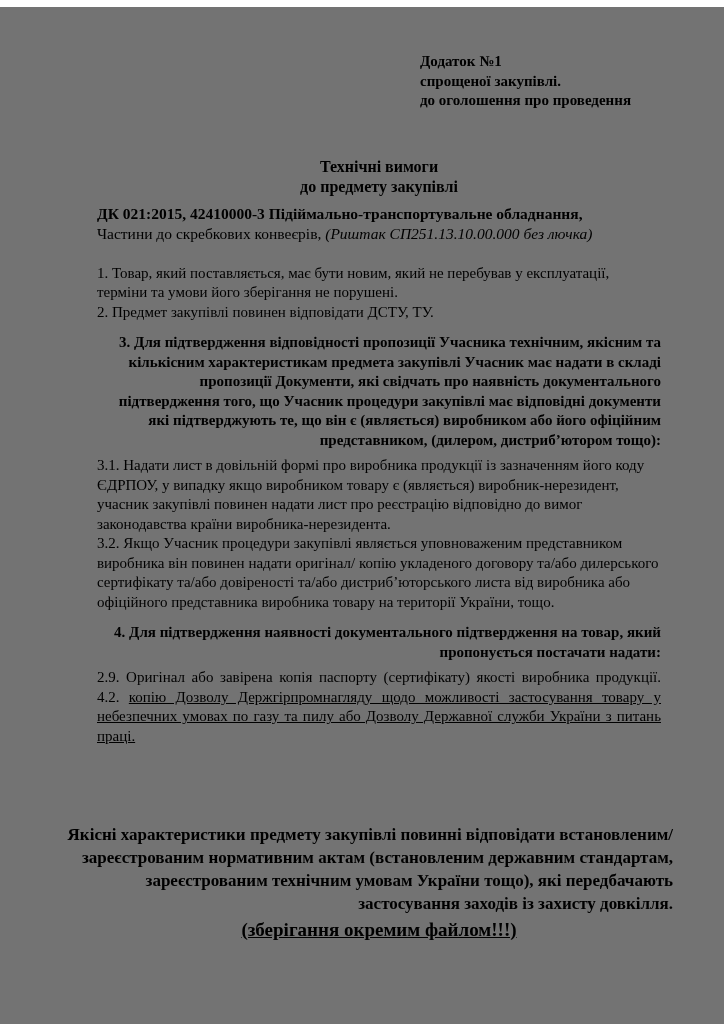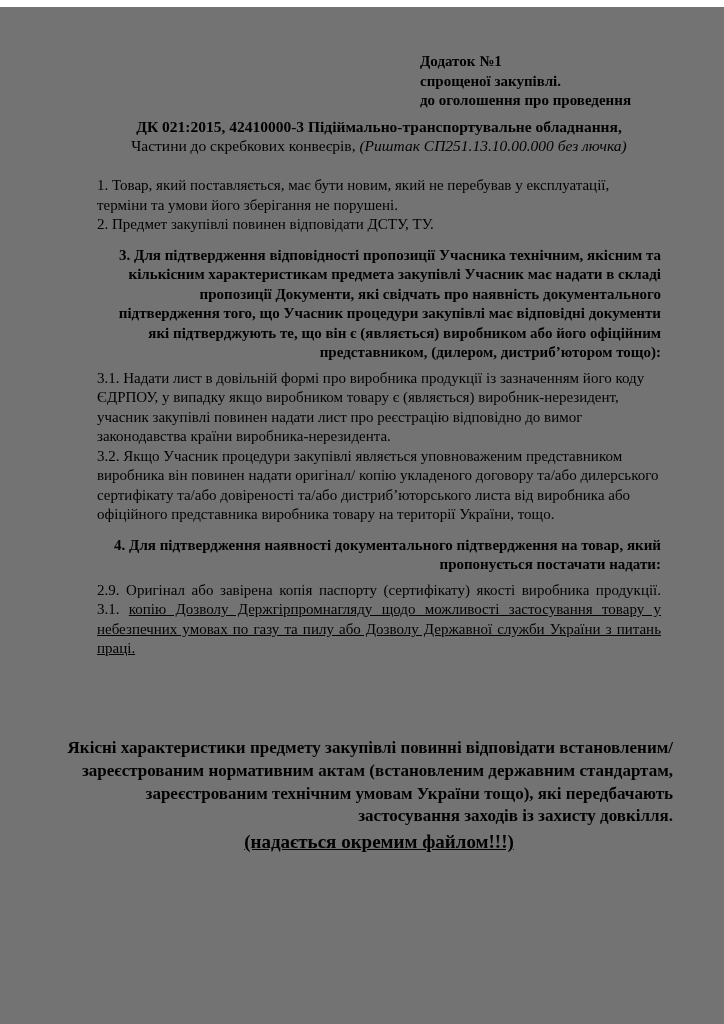--- a/index.html
+++ b/index.html
@@ -27,21 +27,20 @@
   }
   .doc-title {
     margin-top: 46px;
     text-align: center;
     font-weight: bold;
     font-size: 16px;
     line-height: 1.3;
   }
   .subject {
     margin-top: 6px;
-    text-align: center;
     font-size: 15.5px;
     line-height: 1.28;
   }
   .subject .l1 { font-weight: bold; }
   .subject .it { font-style: italic; }
   .para {
     margin: 0;
     font-size: 15px;
     line-height: 1.3;
   }
@@ -74,35 +73,39 @@
 <body>
 
 <div class="page">
 
   <div class="annex">
     <div>Додаток №1</div>
     <div>спрощеної закупівлі.</div>
     <div>до оголошення про проведення</div>
   </div>
 
+  <div class="doc-title">
+    <div>Технічні вимоги</div>
+    <div>до предмету закупівлі</div>
+  </div>
 
   <div class="subject">
     <div class="l1">ДК 021:2015,  42410000-3 Підіймально-транспортувальне обладнання,</div>
     <div class="l2"><span>Частини до скребкових конвеєрів, </span><span class="it">(Риштак СП251.13.10.00.000 без лючка)</span></div>
   </div>
 
   <p class="para mt-lg">1. Товар, який поставляється, має бути новим, який не перебував у експлуатації, терміни та умови його зберігання не порушені.</p>
   <p class="para">2. Предмет закупівлі повинен відповідати ДСТУ, ТУ.</p>
 
   <p class="para bold mt-md">3. Для підтвердження відповідності пропозиції Учасника технічним, якісним та кількісним характеристикам предмета закупівлі Учасник має надати в складі пропозиції Документи, які свідчать про наявність документального підтвердження того, що Учасник процедури закупівлі має відповідні документи які підтверджують те, що він є (являється) виробником або його офіційним представником, (дилером, дистриб’ютором тощо):</p>
 
   <p class="para mt-sm">3.1. Надати лист в довільній формі про виробника продукції із зазначенням його коду ЄДРПОУ, у випадку якщо виробником товару є (являється) виробник-нерезидент, учасник закупівлі повинен надати лист про реєстрацію відповідно до вимог законодавства країни виробника-нерезидента.</p>
   <p class="para">3.2. Якщо Учасник процедури закупівлі являється уповноваженим представником виробника він повинен надати оригінал/ копію укладеного договору та/або дилерського сертифікату та/або довіреності та/або дистриб’юторського листа від виробника або офіційного представника виробника товару на території України, тощо.</p>
 
   <p class="para bold mt-md">4. Для підтвердження наявності документального підтвердження на товар, який пропонується постачати надати:</p>
 
   <p class="para just mt-sm">2.9.  Оригінал або завірена копія паспорту (сертифікату) якості виробника продукції.</p>
-  <p class="para just"><span>3.1. </span><span class="ul">копію Дозволу Держгірпромнагляду щодо можливості застосування товару у небезпечних умовах по газу та пилу або Дозволу Державної служби України з питань праці.</span></p>
+  <p class="para just"><span>4.2. </span><span class="ul">копію Дозволу Держгірпромнагляду щодо можливості застосування товару у небезпечних умовах по газу та пилу або Дозволу Державної служби України з питань праці.</span></p>
 
   <div class="footer-quality">Якісні характеристики предмету закупівлі повинні відповідати встановленим/зареєстрованим нормативним актам (встановленим державним стандартам, зареєстрованим технічним умовам України тощо), які передбачають застосування заходів із захисту довкілля.</div>
-  <div class="footer-file">(надається окремим файлом!!!)</div>
+  <div class="footer-file">(зберігання окремим файлом!!!)</div>
 
 </div>
 
 </body></html>

